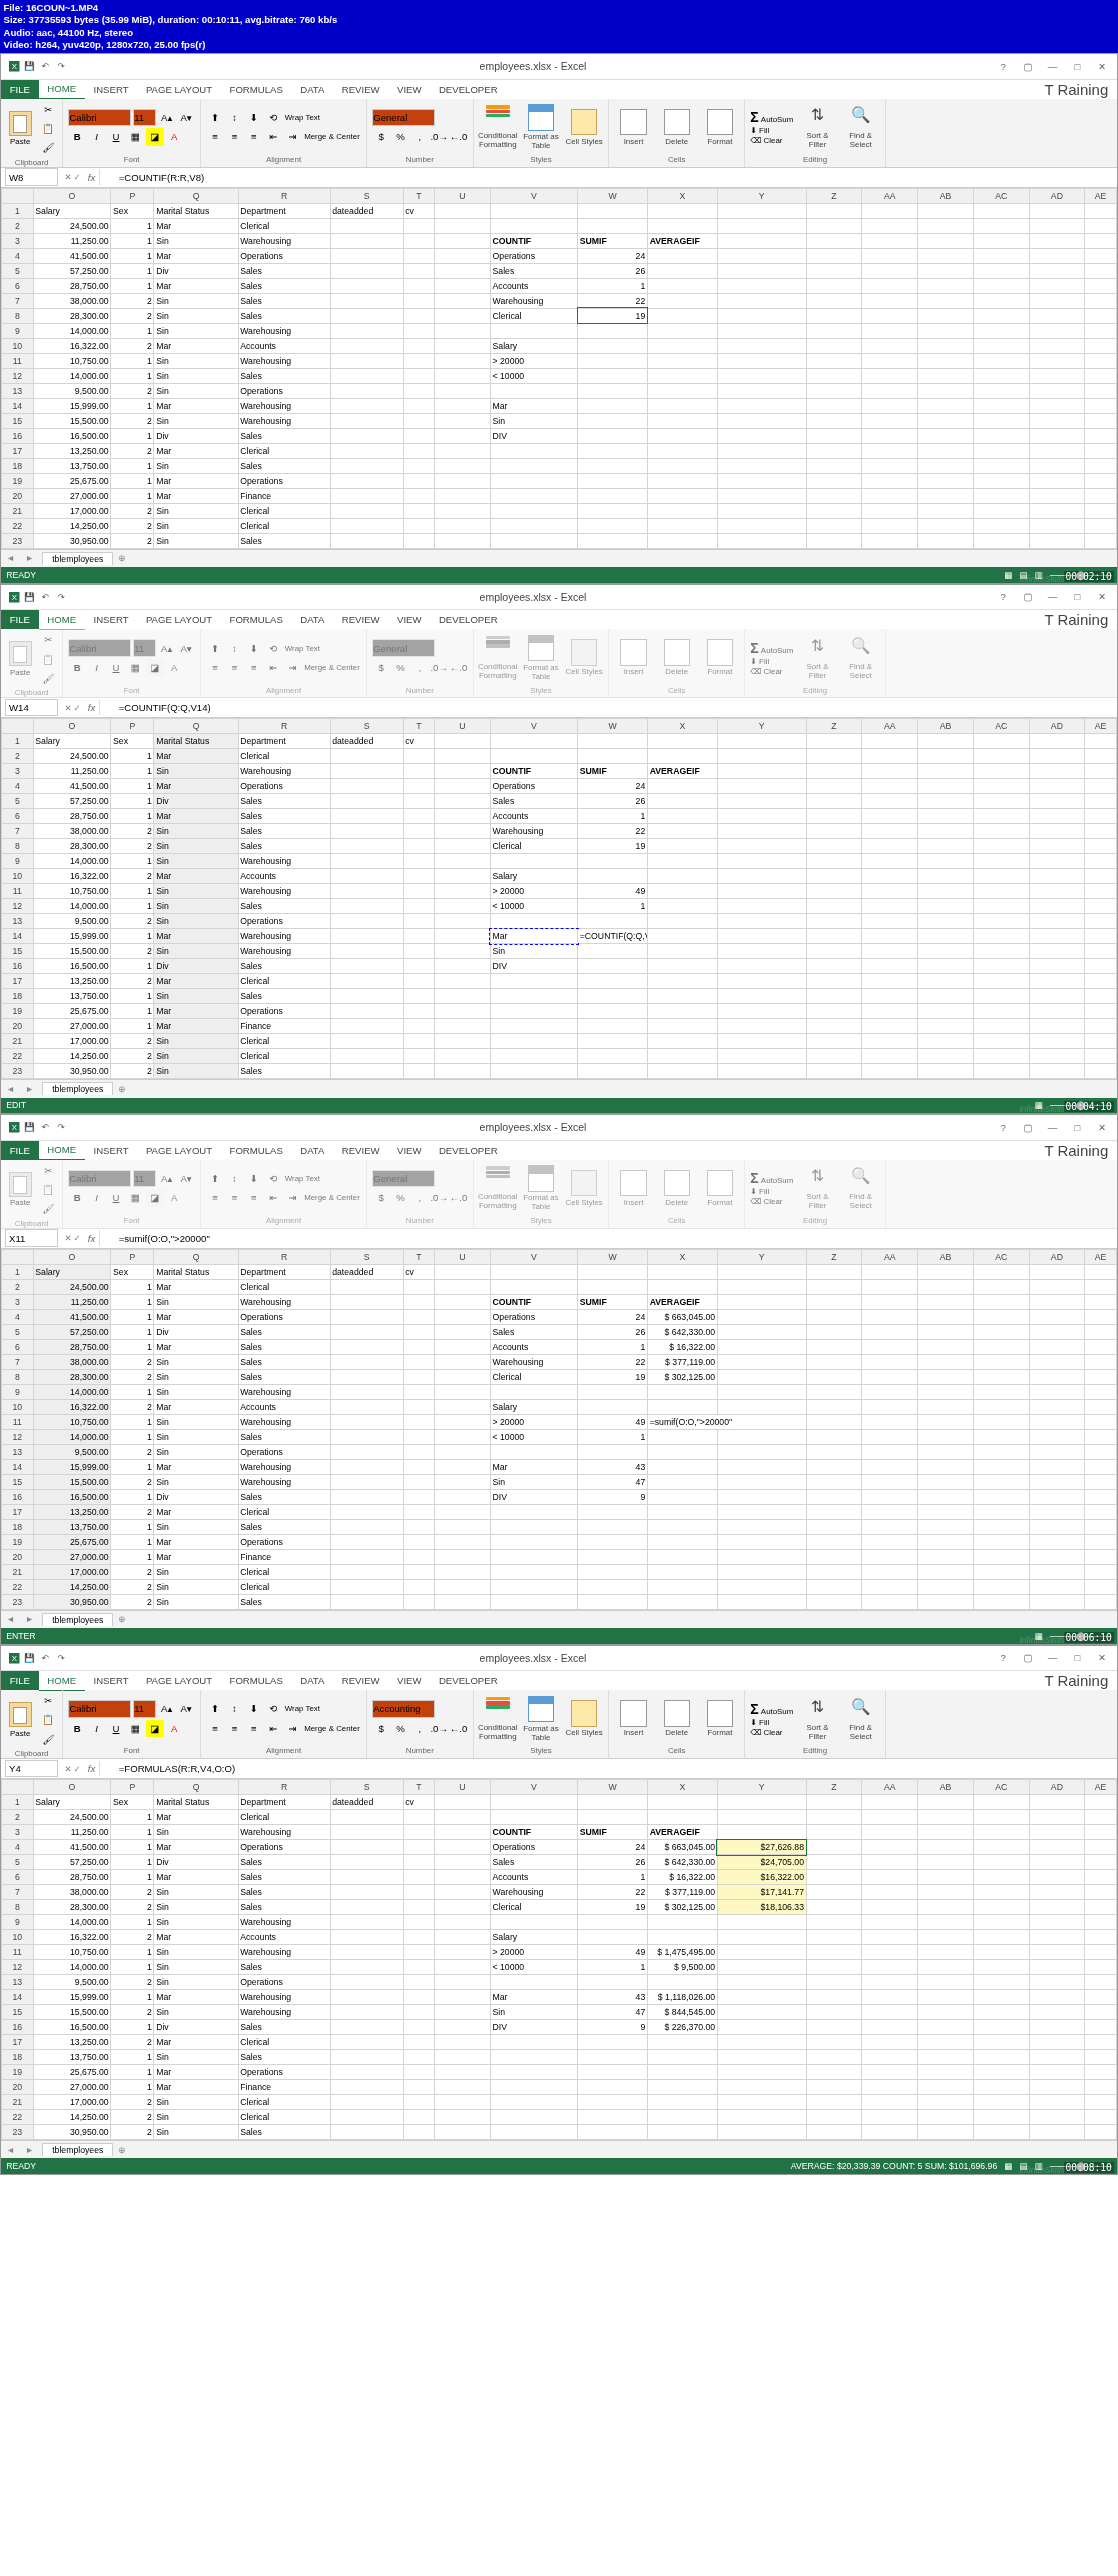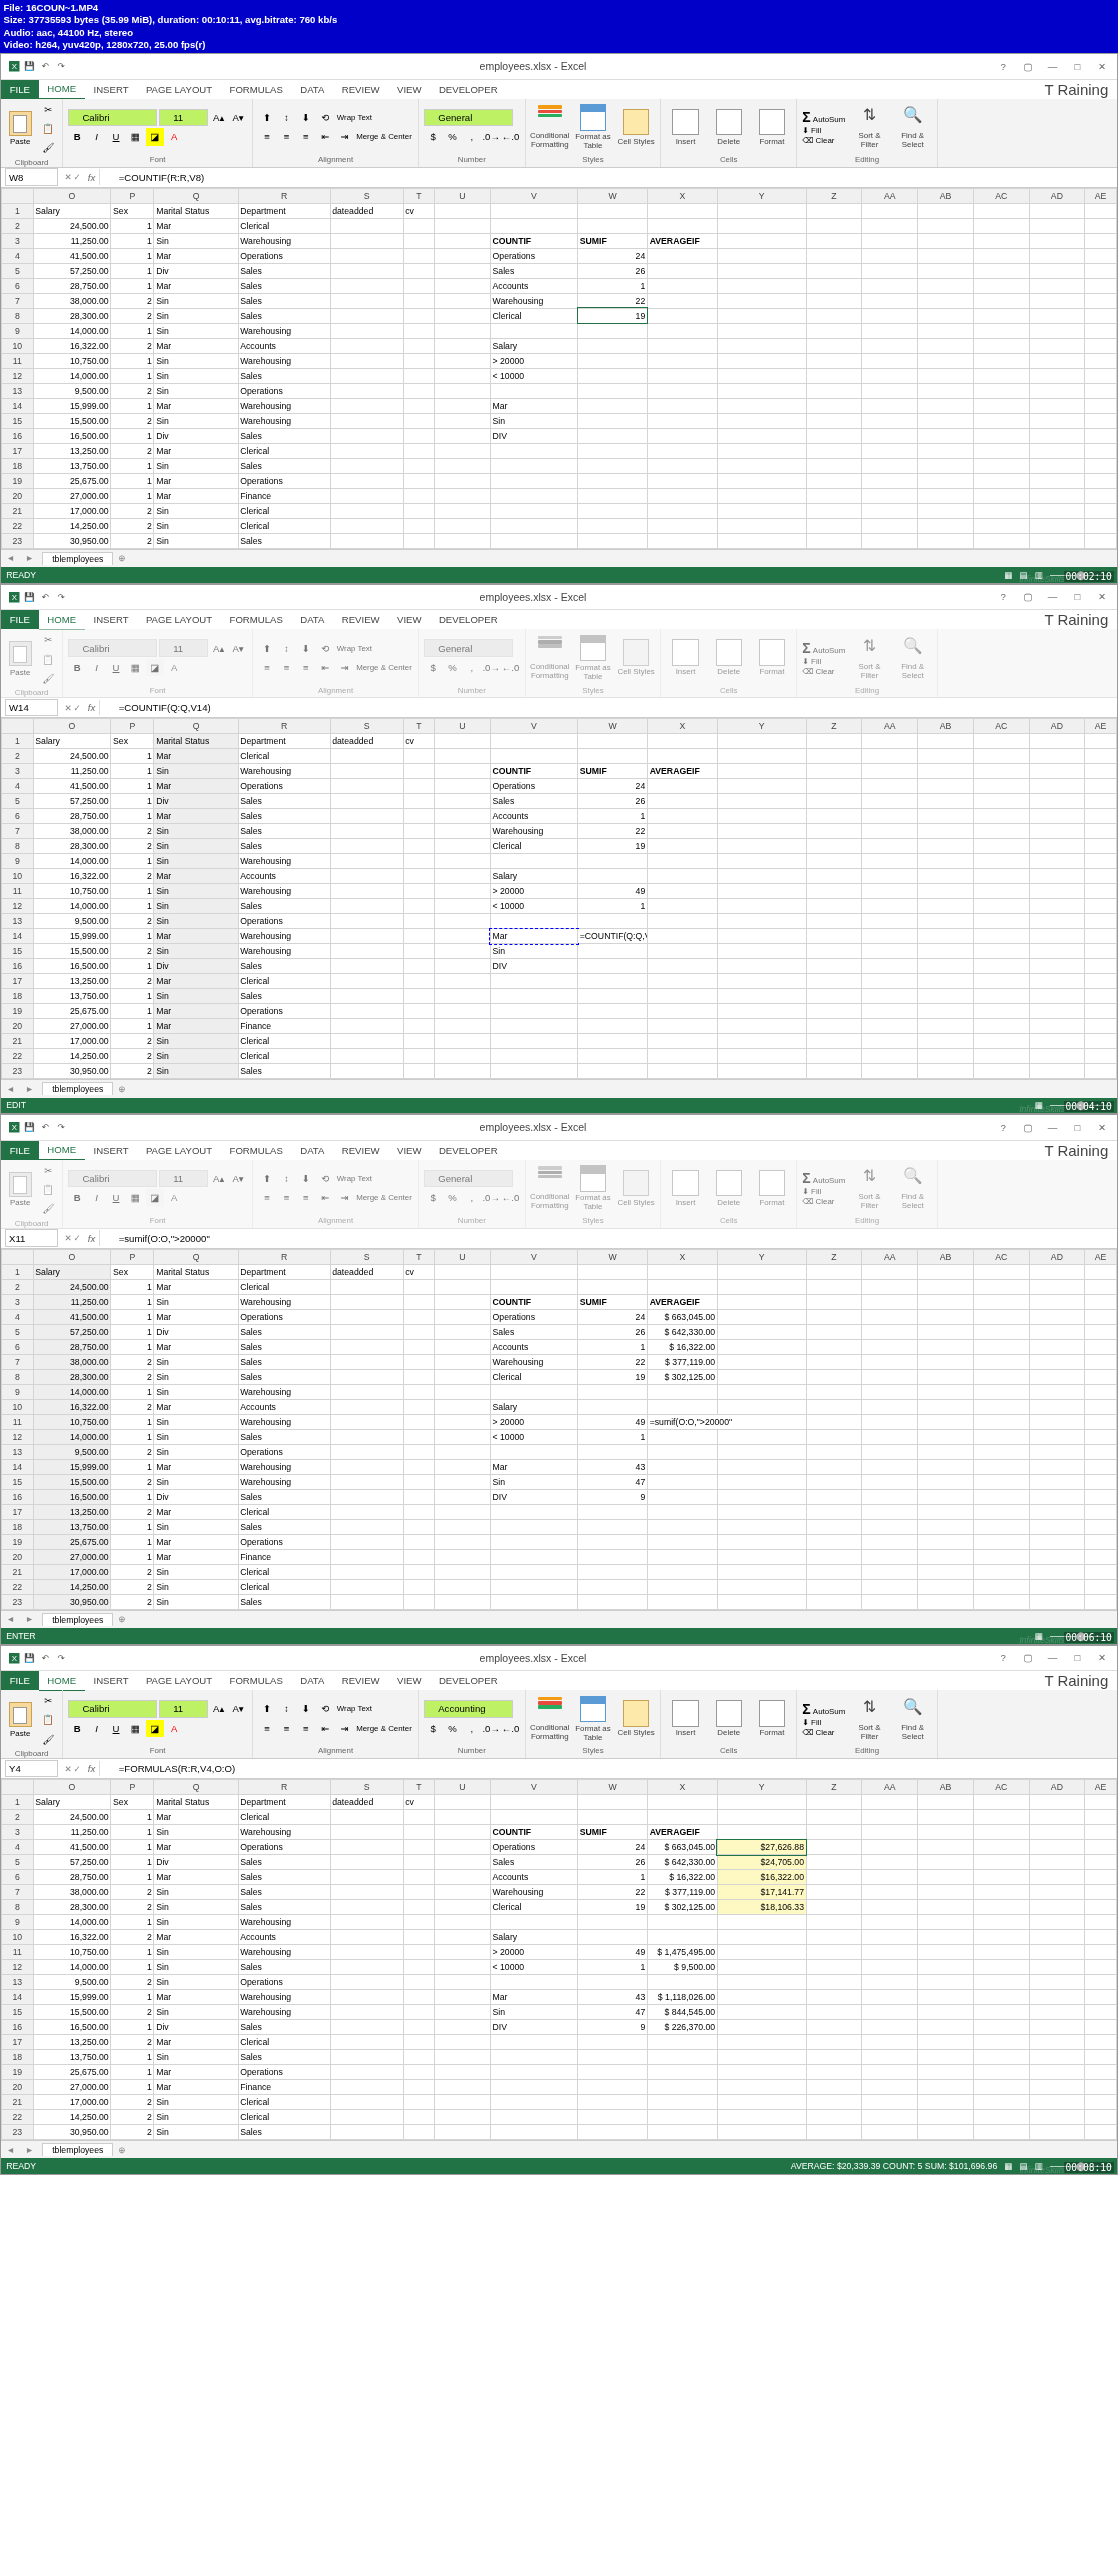--- a/index.html
+++ b/index.html
@@ -20,21 +20,21 @@
 .ribbon{background:#f3f3f3;height:68px;display:flex;border-bottom:0.9px solid #ccc;gap:0}
 .ribbon.grayed{filter:grayscale(1) opacity(0.55)}
 .rgroup{border-right:0.9px solid #ddd;padding:1.7px 5.2px;display:flex;flex-direction:column;justify-content:space-between}
 .rgroup-title{font-size:7.9px;color:#666;text-align:center;padding:0.9px 0}
 .rgroup-body{display:flex;gap:5.2px;align-items:center;flex:1}
 .paste{width:28px;display:flex;flex-direction:column;align-items:center;gap:1.7px}
 .paste-ico{width:21px;height:23px;background:#f9d89b;border:0.9px solid #c7a357;position:relative}
 .paste-ico::after{content:'';position:absolute;top:3.5px;left:3.5px;right:3.5px;bottom:1.7px;background:#fff;border:0.9px solid #999}
 .font-ctrl{display:flex;flex-direction:column;gap:1.7px}
 .font-row{display:flex;gap:1.7px;align-items:center}
-.ctl{background:#bef264;border:0.9px solid #ccc;height:15.7px;padding:0 13px;font-size:9.6px;display:inline-flex;align-items:center}
+.ctl{background:#c2410c;border:0.9px solid #ccc;height:15.7px;padding:0 0;font-size:9.6px;display:inline-flex;align-items:center}
 .btn-sm{width:15.7px;height:15.7px;display:inline-flex;align-items:center;justify-content:center;border:0.9px solid transparent;font-size:9.6px}
 .bigbtn{display:flex;flex-direction:column;align-items:center;width:38px;gap:1.7px;font-size:7.9px;text-align:center;color:#444}
 .bigbtn .ico{width:24.4px;height:24.4px}
 .cf-ico{display:flex;flex-direction:column;gap:0.9px}
 .cf-ico div{height:3.5px;background:#f39c12;border-radius:0.9px}
 .cf-ico div:nth-child(2){background:#e74c3c}
 .cf-ico div:nth-child(3){background:#27ae60}
 .table-ico{background:linear-gradient(#5b9bd5 30%,#fff 30%);border:0.9px solid #5b9bd5}
 .cells-ico{border:0.9px solid #999;background:#fff}
 .sigma{font-size:14px;font-weight:bold}

